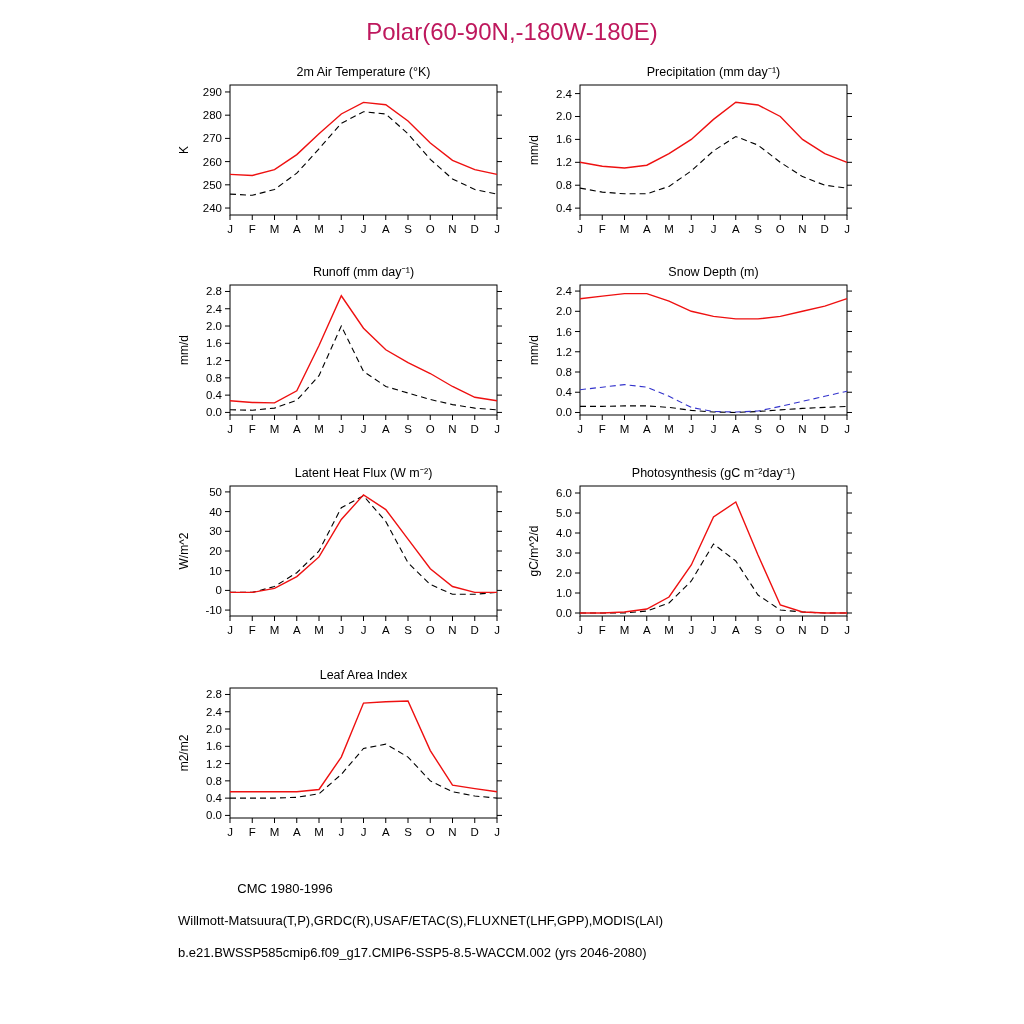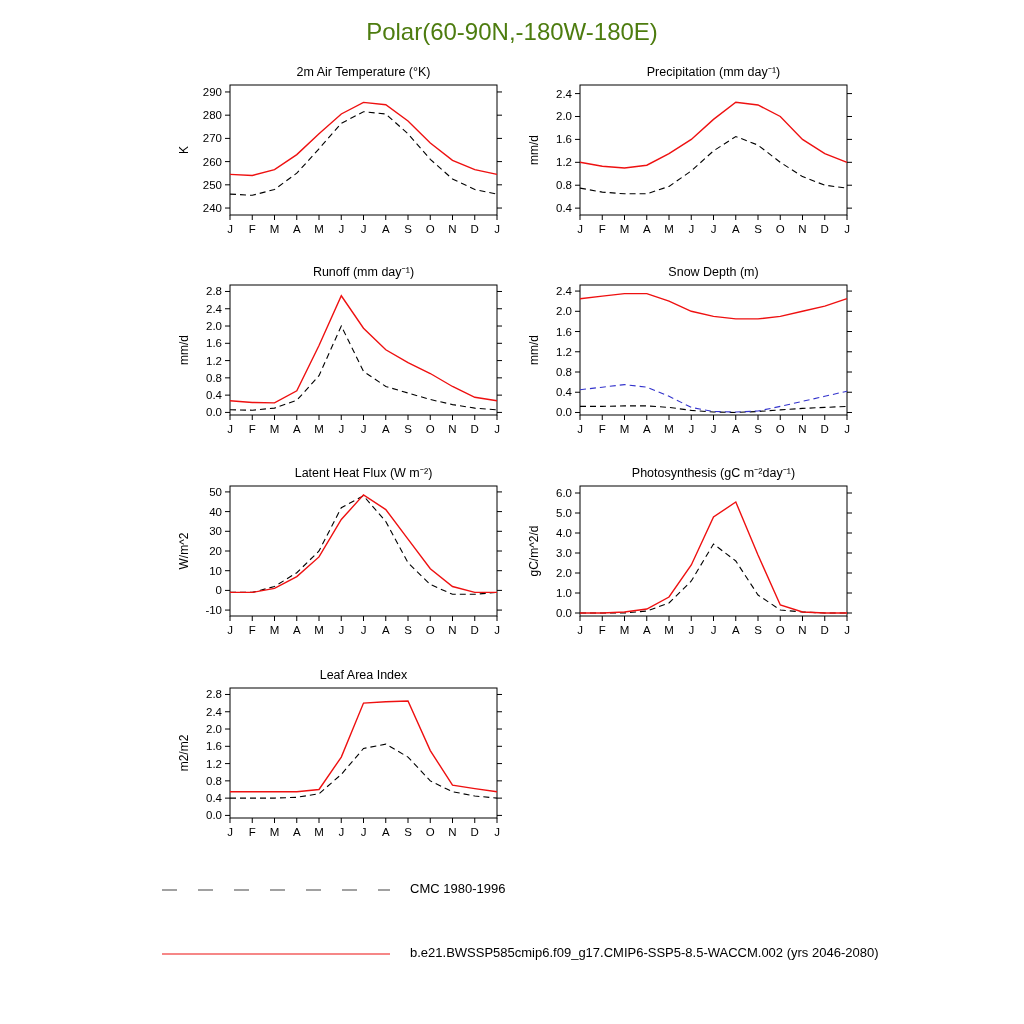--- a/index.html
+++ b/index.html
@@ -2,26 +2,26 @@
 <html><head>
 <meta charset="utf-8">
 <style>
   html,body{margin:0;padding:0;background:#ffffff;}
   .page{
     position:relative;width:1024px;height:1024px;background:#ffffff;
     font-family:"Liberation Sans", sans-serif;color:#000;overflow:hidden;
   }
   .main-title{
     position:absolute;left:0;top:18px;width:1024px;text-align:center;
-    font-size:24px;color:#4d7c0f;
+    font-size:24px;color:#be185d;
   }
   .panel{position:absolute;width:350px;height:185px;}
   .panel svg{display:block;}
   .legend-row{
-    position:absolute;left:160px;display:flex;align-items:flex-end;height:16px;
+    position:absolute;left:160px;display:flex;align-items:center;height:16px;flex-direction:column;
   }
   .legend-row .legend-label{
     margin-left:18px;font-size:13px;white-space:nowrap;
   }
 </style>
 </head>
 <body>
 
 <div class="page">
 
@@ -420,20 +420,26 @@
         <text x="0" y="0" text-anchor="middle" font-size="12" fill="#000" font-family="&quot;Liberation Sans&quot;, sans-serif" transform="translate(20,87) rotate(-90)">m2/m2</text>
       </svg>
     </div>
 
   <div class="legend-row" style="top:880px">
     <svg width="232" height="12">
       <line x1="2" y1="6" x2="230" y2="6" stroke-width="1.2" stroke="#444444" stroke-dasharray="15,21"></line>
     </svg>
     <span class="legend-label">CMC 1980-1996</span>
   </div>
+  <div class="legend-row" style="top:912px">
+    <svg width="232" height="12">
+      <line x1="2" y1="6" x2="230" y2="6" stroke-width="1.2" stroke="#3333cc" stroke-dasharray="15,21"></line>
+    </svg>
+    <span class="legend-label">Willmott-Matsuura(T,P),GRDC(R),USAF/ETAC(S),FLUXNET(LHF,GPP),MODIS(LAI)</span>
+  </div>
   <div class="legend-row" style="top:944px">
     <svg width="232" height="12">
       <line x1="2" y1="6" x2="230" y2="6" stroke-width="1.2" stroke="#ee1010"></line>
     </svg>
     <span class="legend-label">b.e21.BWSSP585cmip6.f09_g17.CMIP6-SSP5-8.5-WACCM.002 (yrs 2046-2080)</span>
   </div>
 
 </div>
 
 </body></html>

